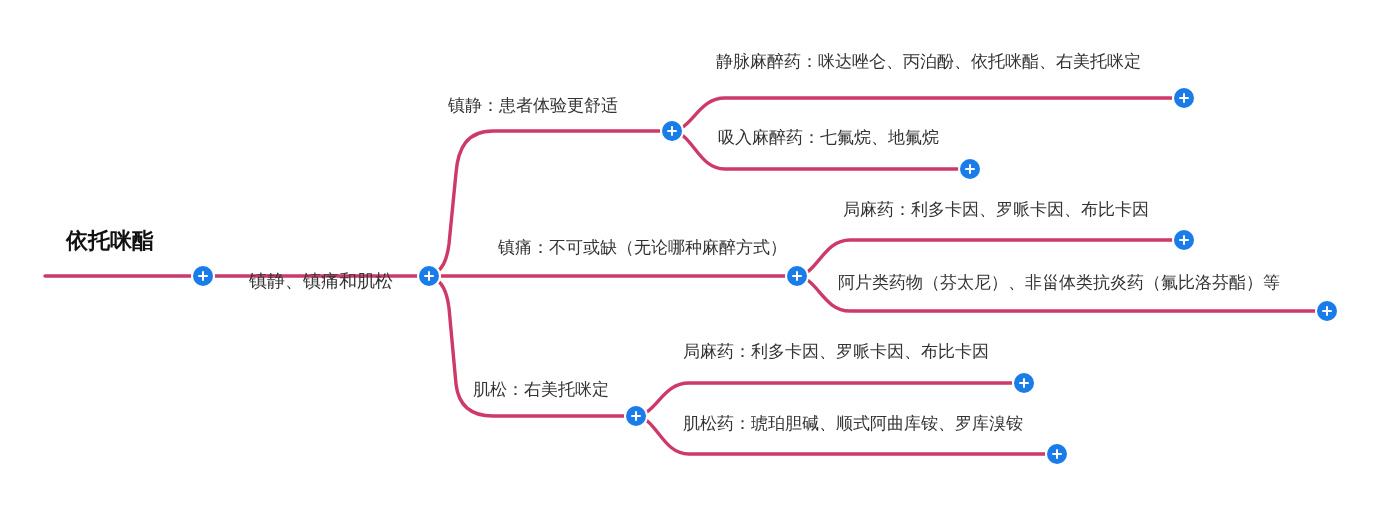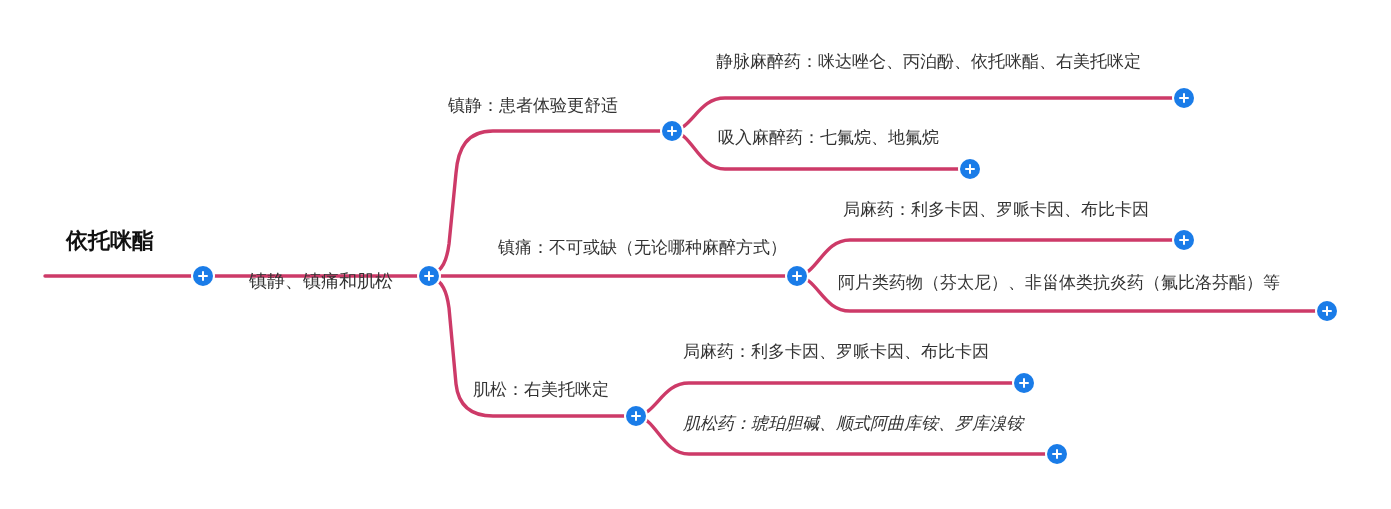--- a/index.html
+++ b/index.html
@@ -106,21 +106,21 @@
   <div class="node-label" style="left:473px; top:236px;margin-left:25px;">镇痛：不可或缺（无论哪种麻醉方式）</div>
 
   <div class="node-label" style="left:843px; top:198px;">局麻药：利多卡因、罗哌卡因、布比卡因</div>
 
   <div class="node-label" style="left:838px; top:271px;">阿片类药物（芬太尼）、非甾体类抗炎药（氟比洛芬酯）等</div>
 
   <div class="node-label" style="left:473px; top:378px;">肌松：右美托咪定</div>
 
   <div class="node-label" style="left:683px; top:340px;">局麻药：利多卡因、罗哌卡因、布比卡因</div>
 
-  <div class="node-label" style="left:683px; top:412px;font-style:italic;">肌松药：琥珀胆碱、顺式阿曲库铵、罗库溴铵</div>
+  <div class="node-label" style="left:683px; top:412px;">肌松药：琥珀胆碱、顺式阿曲库铵、罗库溴铵</div>
 
   <div class="add-btn" style="left:203px; top:276px;"></div>
   <div class="add-btn" style="left:429px; top:276px;"></div>
   <div class="add-btn" style="left:672px; top:131px;"></div>
   <div class="add-btn" style="left:1184px; top:98px;"></div>
   <div class="add-btn" style="left:970px; top:169px;"></div>
   <div class="add-btn" style="left:797px; top:276px;"></div>
   <div class="add-btn" style="left:1184px; top:240px;"></div>
   <div class="add-btn" style="left:1327px; top:311px;"></div>
   <div class="add-btn" style="left:636px; top:416px;"></div>

